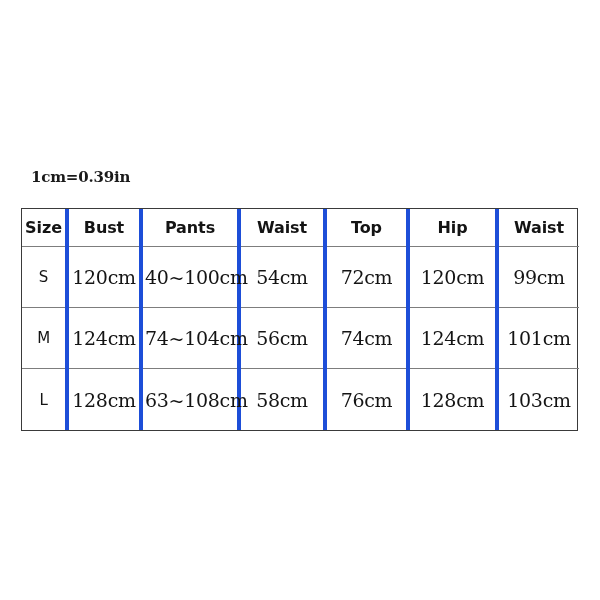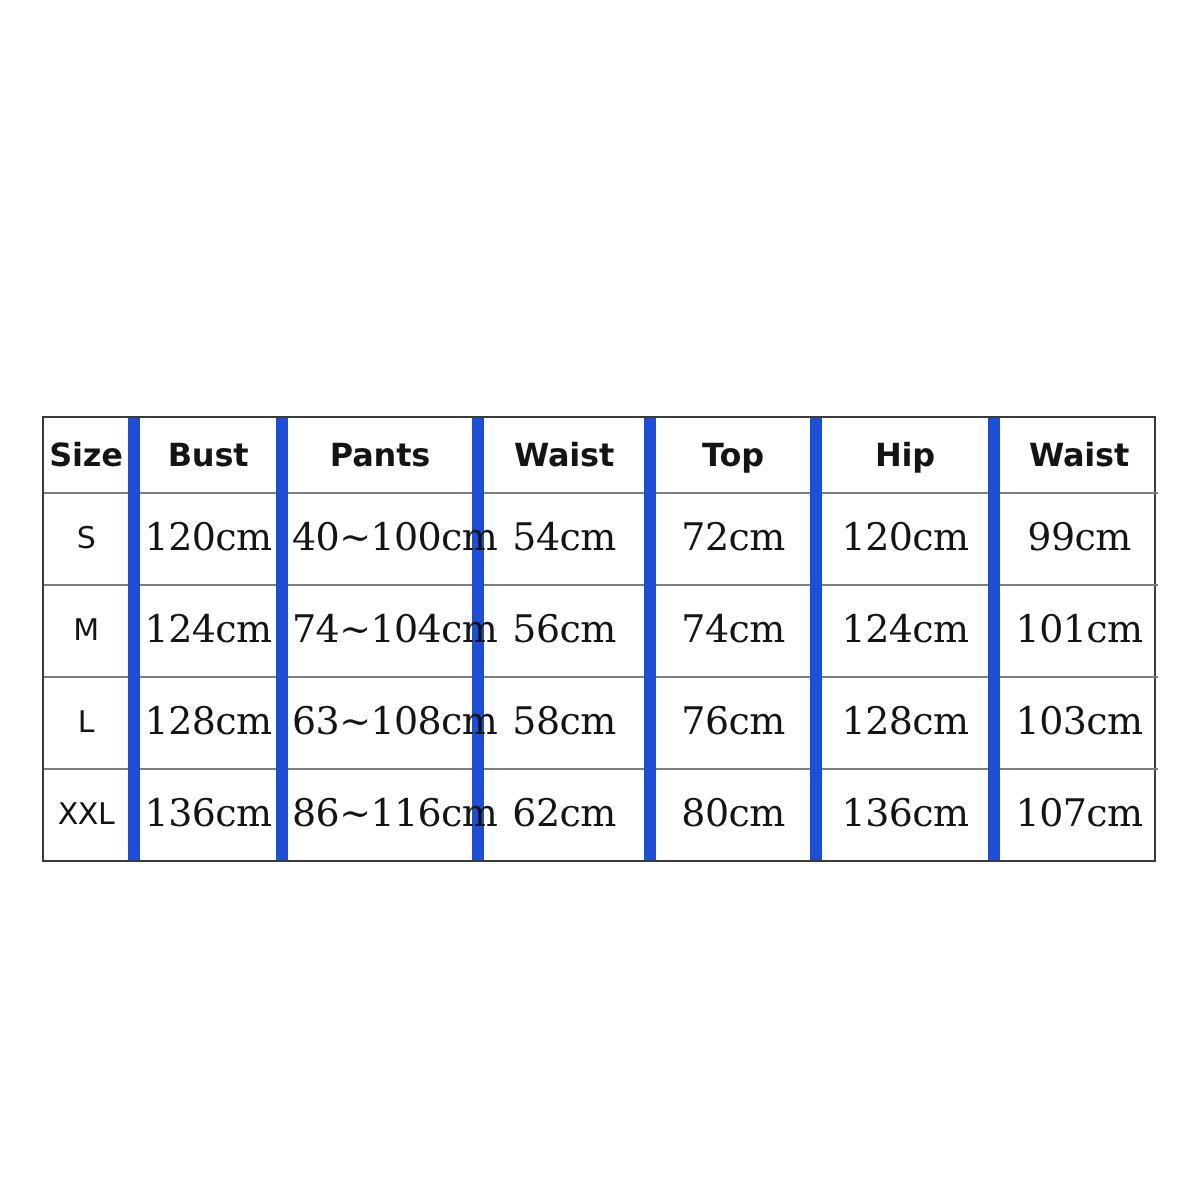--- a/index.html
+++ b/index.html
@@ -59,21 +59,21 @@
   table.size-table col.c-size   { width: 45px; }
   table.size-table col.c-bust   { width: 74px; }
   table.size-table col.c-waist  { width: 98px; }
   table.size-table col.c-sleeve { width: 86px; }
   table.size-table col.c-top    { width: 83px; }
   table.size-table col.c-hip    { width: 89px; }
   table.size-table col.c-pants  { width: 82px; }
 
   table.size-table th,
   table.size-table td {
-    border-right: 6px solid #1d4ed8;
+    border-right: 4px solid #1d4ed8;
     border-bottom: 1px solid #7d7d7d;
     text-align: center;
     vertical-align: middle;
     padding: 0 2px;
     color: #141414;
     height: 37px;
     box-sizing: border-box;
     white-space: nowrap;
   }
 
@@ -104,20 +104,21 @@
     font-family: "DejaVu Sans", "Liberation Sans", sans-serif;
     font-size: 15px;
     letter-spacing: -0.2px;
   }
 </style>
 </head>
 <body>
 
 <div id="page">
 
+  <div id="unit-note">1cm=0.39in</div>
 
   <div id="size-table-wrap">
     <table class="size-table">
       <colgroup>
         <col class="c-size">
         <col class="c-bust">
         <col class="c-waist">
         <col class="c-sleeve">
         <col class="c-top">
         <col class="c-hip">
@@ -155,26 +156,17 @@
         </tr>
         <tr>
           <td class="size-cell">L</td>
           <td>128cm</td>
           <td>63~108cm</td>
           <td>58cm</td>
           <td>76cm</td>
           <td>128cm</td>
           <td>103cm</td>
         </tr>
-        <tr>
-          <td class="size-cell">XXL</td>
-          <td>136cm</td>
-          <td>86~116cm</td>
-          <td>62cm</td>
-          <td>80cm</td>
-          <td>136cm</td>
-          <td>107cm</td>
-        </tr>
       </tbody>
     </table>
   </div>
 
 </div>
 
 </body></html>

